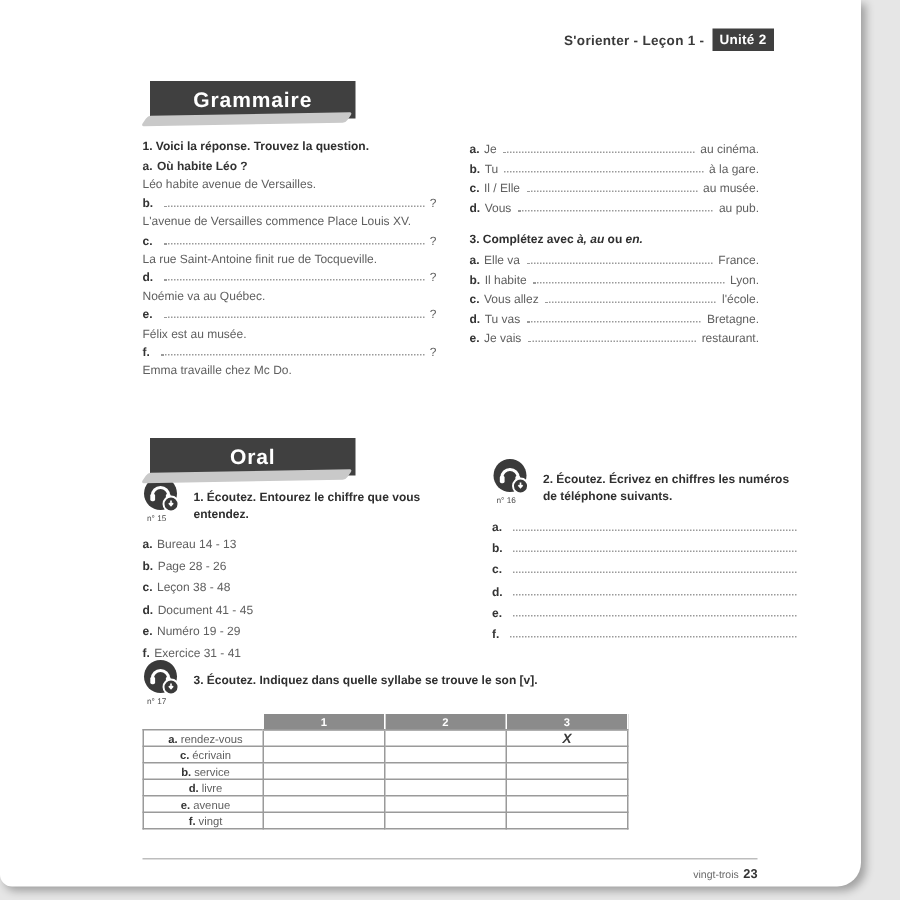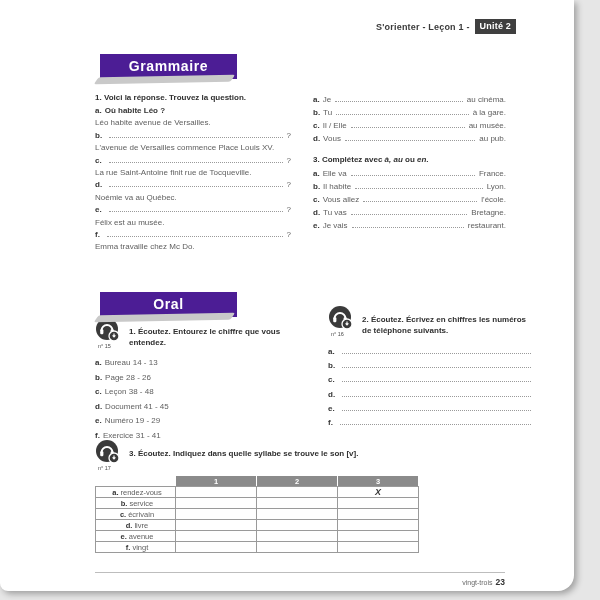--- a/index.html
+++ b/index.html
@@ -10,21 +10,21 @@
   }
   .page{
     position:absolute;top:0;left:0;width:574px;height:591px;background:#ffffff;
     border-radius:0 0 16px 8px;box-shadow:3px 3px 6px rgba(0,0,0,.3);
   }
   
   .page-header{position:absolute;top:19px;right:58px;display:flex;align-items:center;gap:5px;}
   .page-header .lesson{font-size:9px;font-weight:bold;color:#3a3a3a;letter-spacing:.2px;}
   .unit-badge{background:#3f3f3f;color:#fff;font-size:9px;font-weight:bold;padding:2px 5px 3px;letter-spacing:.2px;}
   
-  .badge{position:absolute;left:100px;width:137px;box-sizing:border-box;background:#4c1d95;color:#fff;
+  .badge{position:absolute;left:100px;width:137px;box-sizing:border-box;background:#404040;color:#fff;
     font-size:14px;font-weight:bold;letter-spacing:.6px;text-align:center;padding:4px 0 5px;z-index:2;}
   .badge::after{content:"";position:absolute;left:-3px;right:5px;bottom:-4px;height:7px;background:#c9c9c9;
     transform:skewX(-35deg) rotate(-1deg);z-index:-1;border-radius:2px;}
   
   .ltr{font-weight:bold;color:#343434;margin-right:3px;white-space:nowrap;}
   .gray{color:#606060;}
   .dots{flex:1;border-bottom:1px dotted #9a9a9a;margin:0 4px 2px 4px;min-width:10px;}
   
   .gram-cols{position:absolute;left:95px;top:93px;width:412px;display:flex;font-size:8px;}
   .gcol-left{width:196px;}
@@ -296,27 +296,27 @@
         <th class="hcell">2</th>
         <th class="hcell">3</th>
       </tr>
       <tr>
         <td class="word"><b>a.</b><span>rendez-vous</span></td>
         <td class="mark"></td>
         <td class="mark"></td>
         <td class="mark">X</td>
       </tr>
       <tr>
+        <td class="word"><b>c.</b><span>écrivain</span></td>
+        <td class="mark"></td>
+        <td class="mark"></td>
+        <td class="mark"></td>
+      </tr>
+      <tr>
         <td class="word"><b>b.</b><span>service</span></td>
-        <td class="mark"></td>
-        <td class="mark"></td>
-        <td class="mark"></td>
-      </tr>
-      <tr>
-        <td class="word"><b>c.</b><span>écrivain</span></td>
         <td class="mark"></td>
         <td class="mark"></td>
         <td class="mark"></td>
       </tr>
       <tr>
         <td class="word"><b>d.</b><span>livre</span></td>
         <td class="mark"></td>
         <td class="mark"></td>
         <td class="mark"></td>
       </tr>

